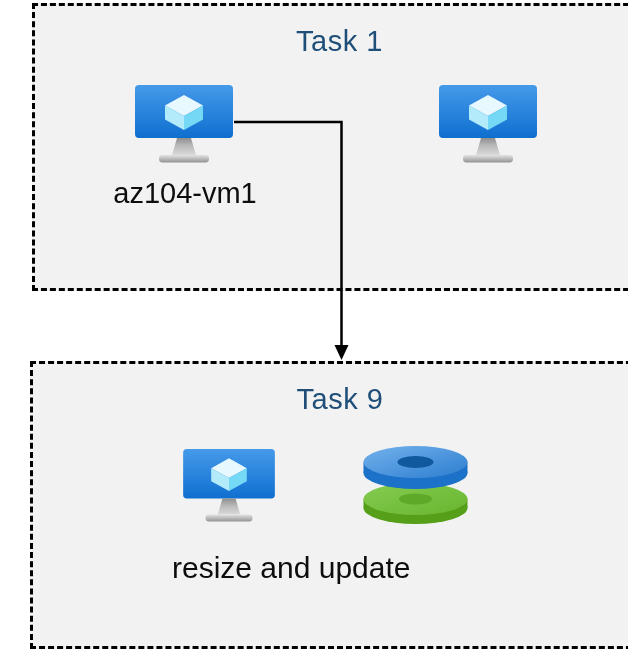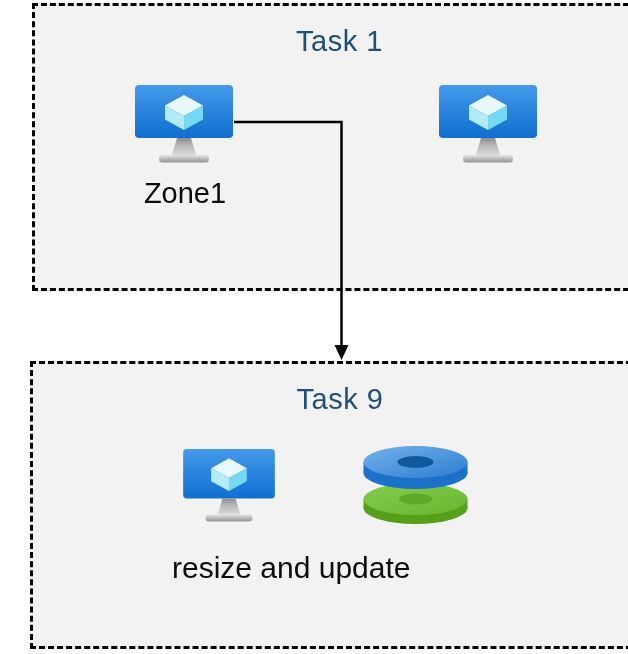--- a/index.html
+++ b/index.html
@@ -97,21 +97,21 @@
   <svg id="vm2-icon" class="icon-abs" viewBox="0 0 100 78">
     <rect x="1" y="0" width="98" height="53" rx="4" fill="url(#vmScreen)"></rect>
     <polygon points="50,10 69,20.5 50,31 31,20.5" fill="#e7f8fe"></polygon>
     <polygon points="31,20.5 50,31 50,45 31,34.5" fill="#b4ebfa"></polygon>
     <polygon points="69,20.5 50,31 50,45 69,34.5" fill="#75d9f6"></polygon>
     <polygon points="43,53 57,53 62,70 38,70" fill="url(#vmStand)"></polygon>
     <rect x="25" y="70" width="50" height="7.5" rx="3.5" fill="url(#vmBase)"></rect>
   </svg>
 
   <div class="vm-label" id="vm1-label">
-    <div>Zone1</div>
+    <div>az104-vm1</div>
   </div>
   <div class="vm-label" id="vm2-label">
   </div>
 
   <svg id="vm3-icon" class="icon-abs" viewBox="0 0 100 78">
     <rect x="1" y="0" width="98" height="53" rx="4" fill="url(#vmScreen)"></rect>
     <polygon points="50,10 69,20.5 50,31 31,20.5" fill="#e7f8fe"></polygon>
     <polygon points="31,20.5 50,31 50,45 31,34.5" fill="#b4ebfa"></polygon>
     <polygon points="69,20.5 50,31 50,45 69,34.5" fill="#75d9f6"></polygon>
     <polygon points="43,53 57,53 62,70 38,70" fill="url(#vmStand)"></polygon>

